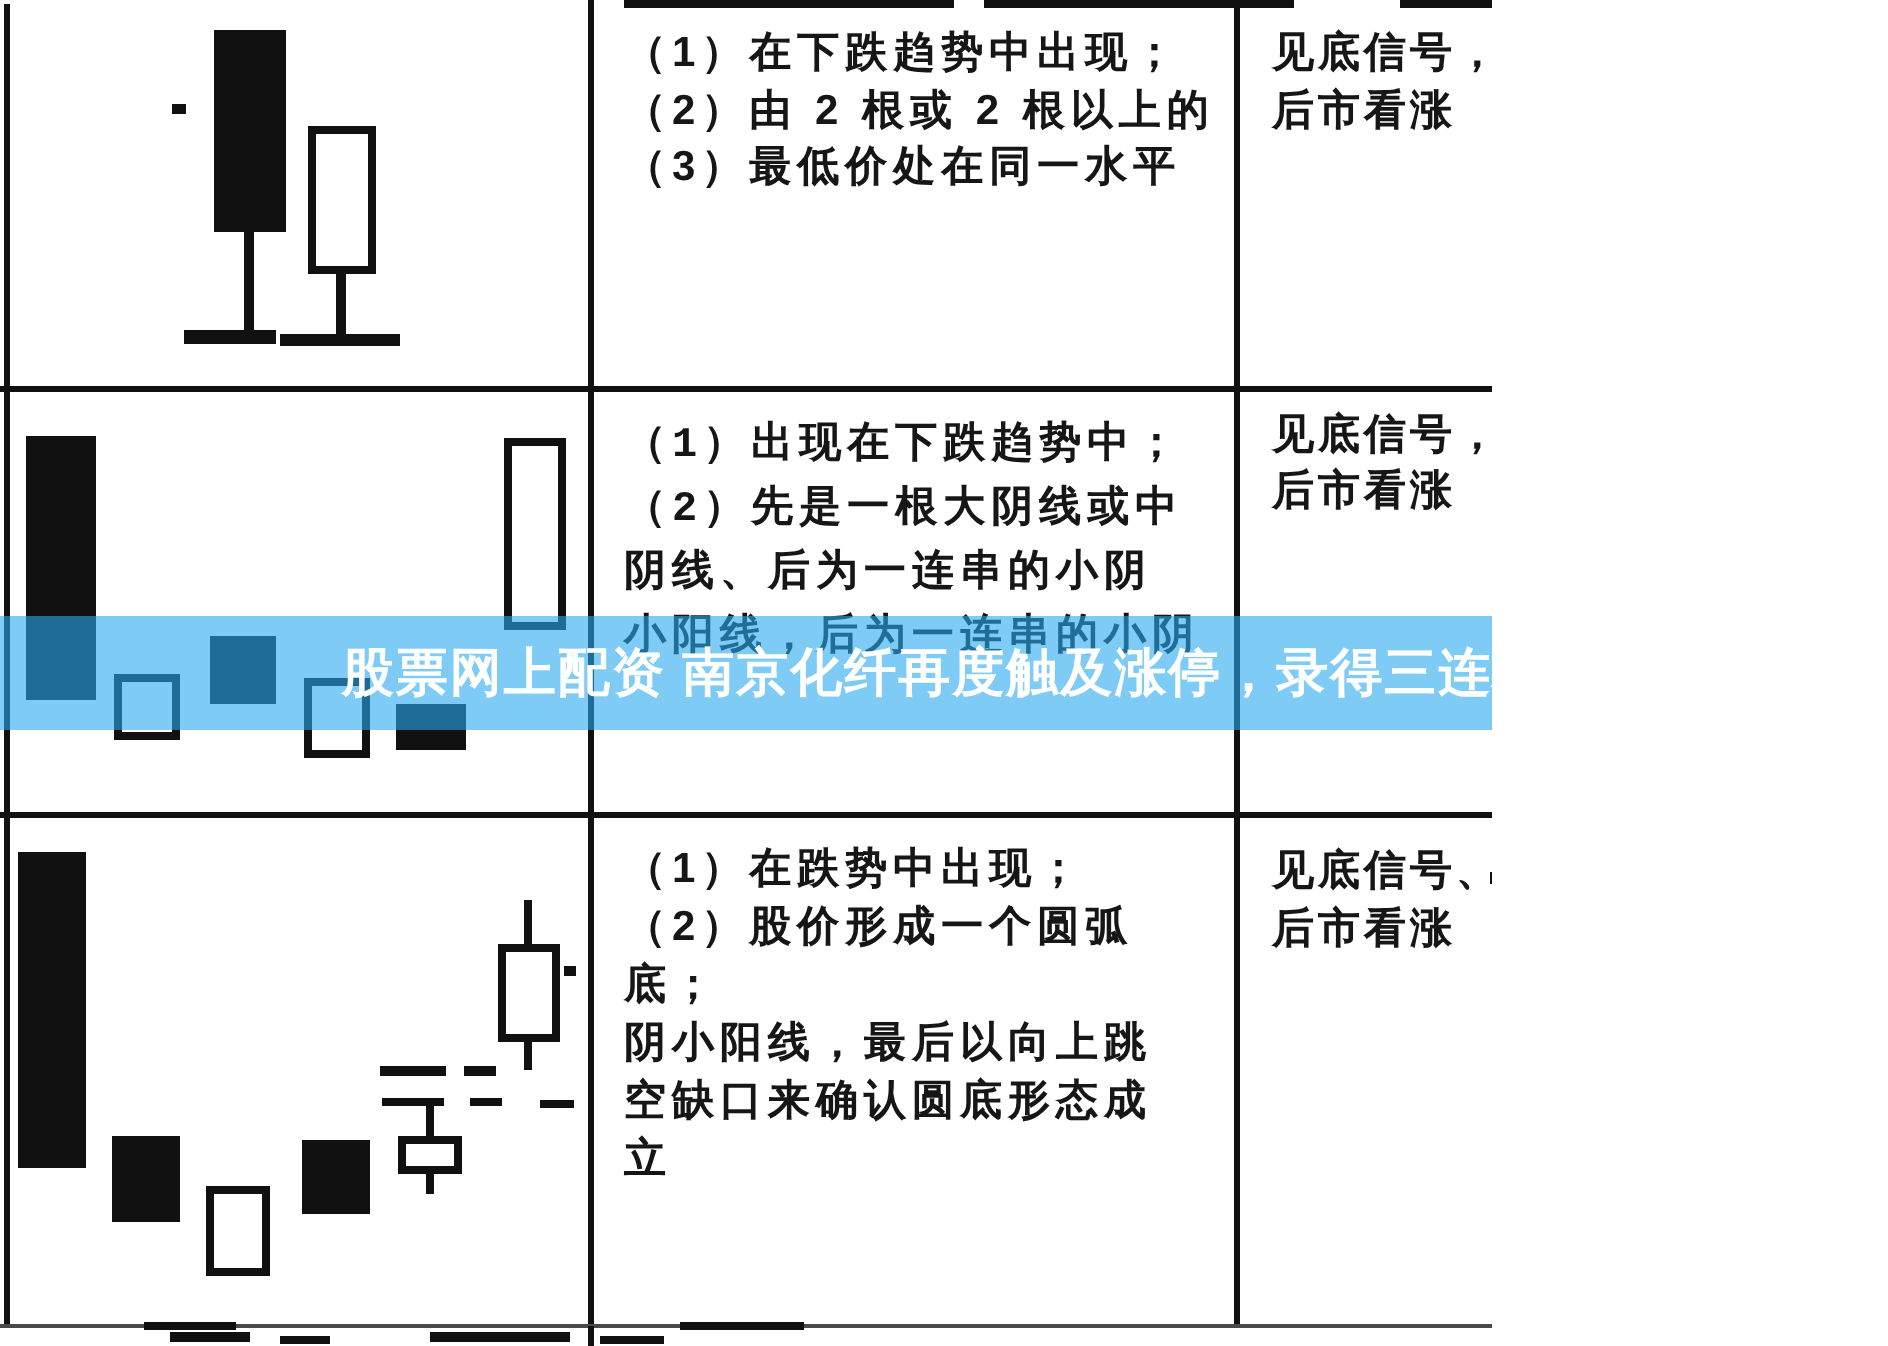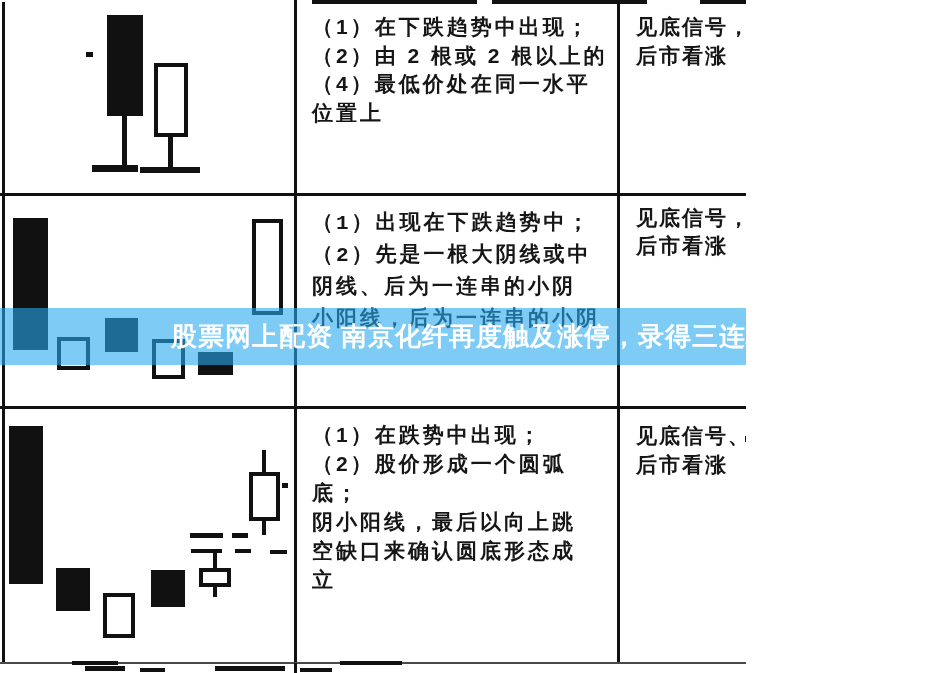--- a/index.html
+++ b/index.html
@@ -102,22 +102,21 @@
       <div style="position: absolute; left: 300px; top: 668px; width: 32px; height: 4px; background: rgb(17, 17, 17);"></div>
     </div>
 
   <div class="fig-region" style="top:5px;height:185px;"></div>
   <div class="fig-region" style="top:200px;height:200px;"></div>
   <div class="fig-region" style="top:412px;height:245px;"></div>
 
   <div class="cell-text mid r1">
       <div class="tline">（1）在下跌趋势中出现；</div>
       <div class="tline">（2）由 2 根或 2 根以上的</div>
-      <div class="tline">（4）最低价处在同一水平</div>
-      <div class="tline">位置上</div>
+      <div class="tline">（3）最低价处在同一水平</div>
     </div>
   <div class="cell-text sig s1">
       <div class="tline">见底信号，</div>
       <div class="tline">后市看涨</div>
     </div>
 
   <div class="cell-text mid r2">
       <div class="tline">（1）出现在下跌趋势中；</div>
       <div class="tline">（2）先是一根大阴线或中</div>
       <div class="tline">阴线、后为一连串的小阴</div>

